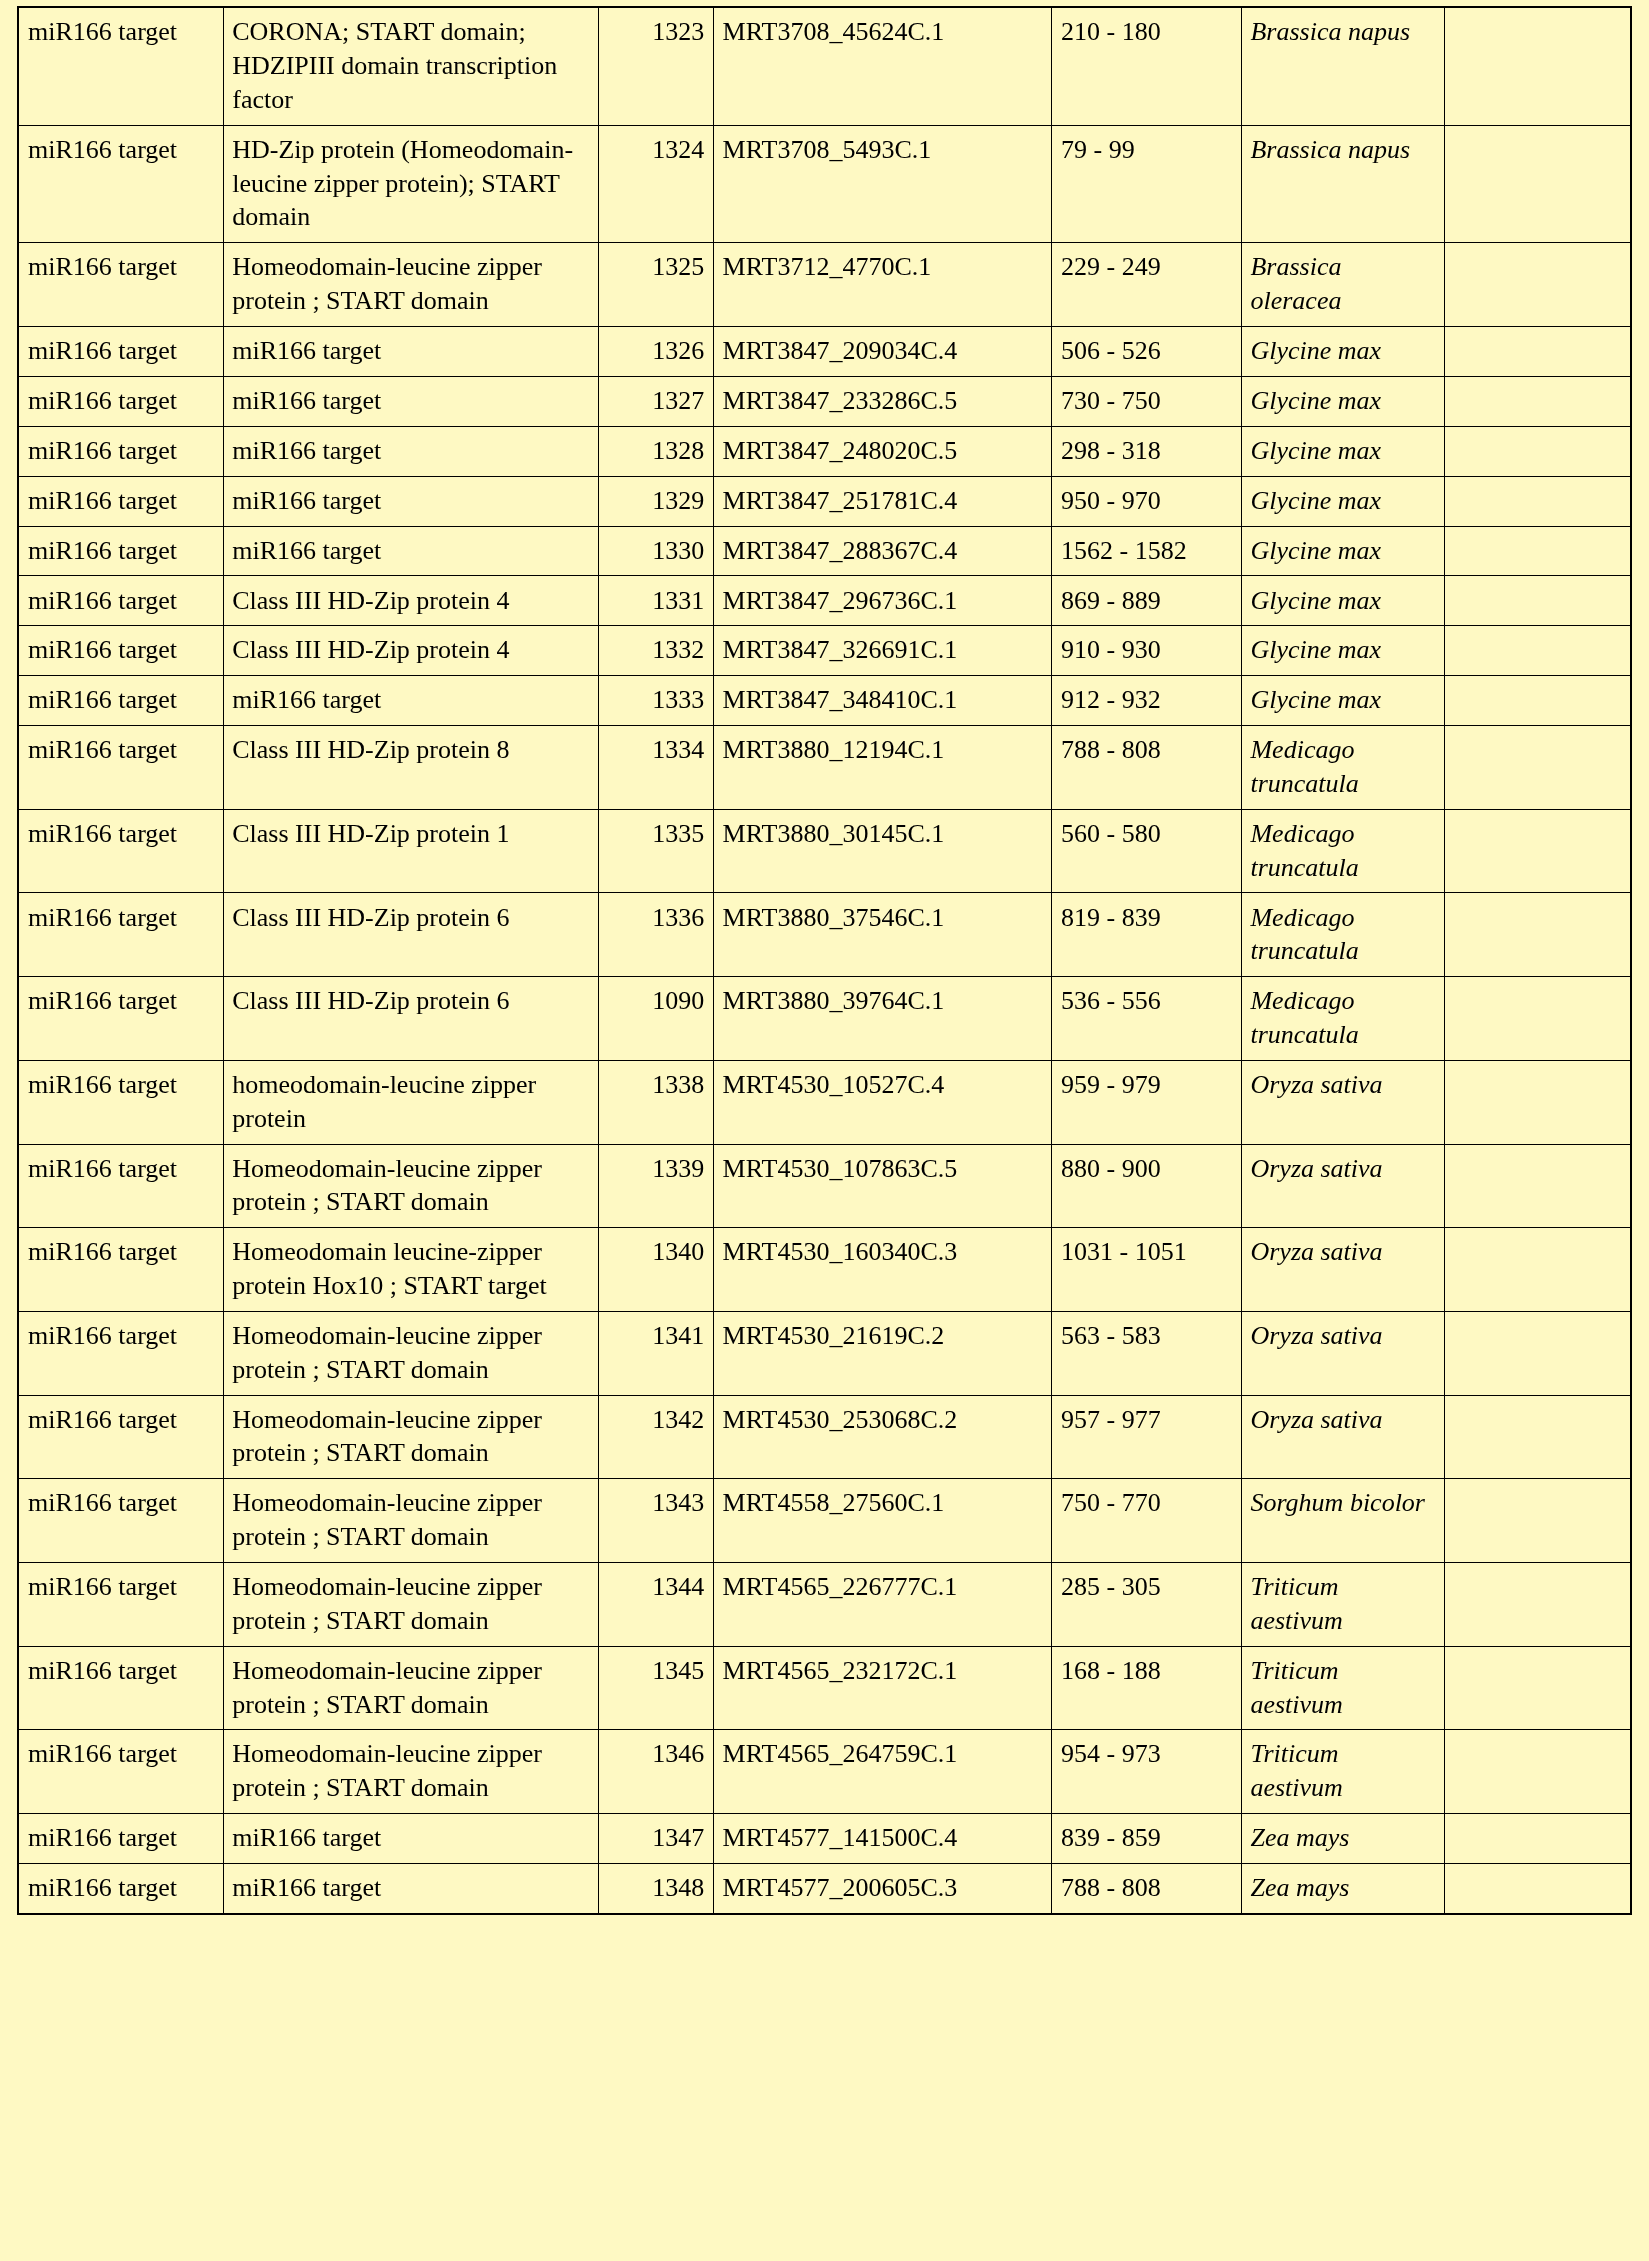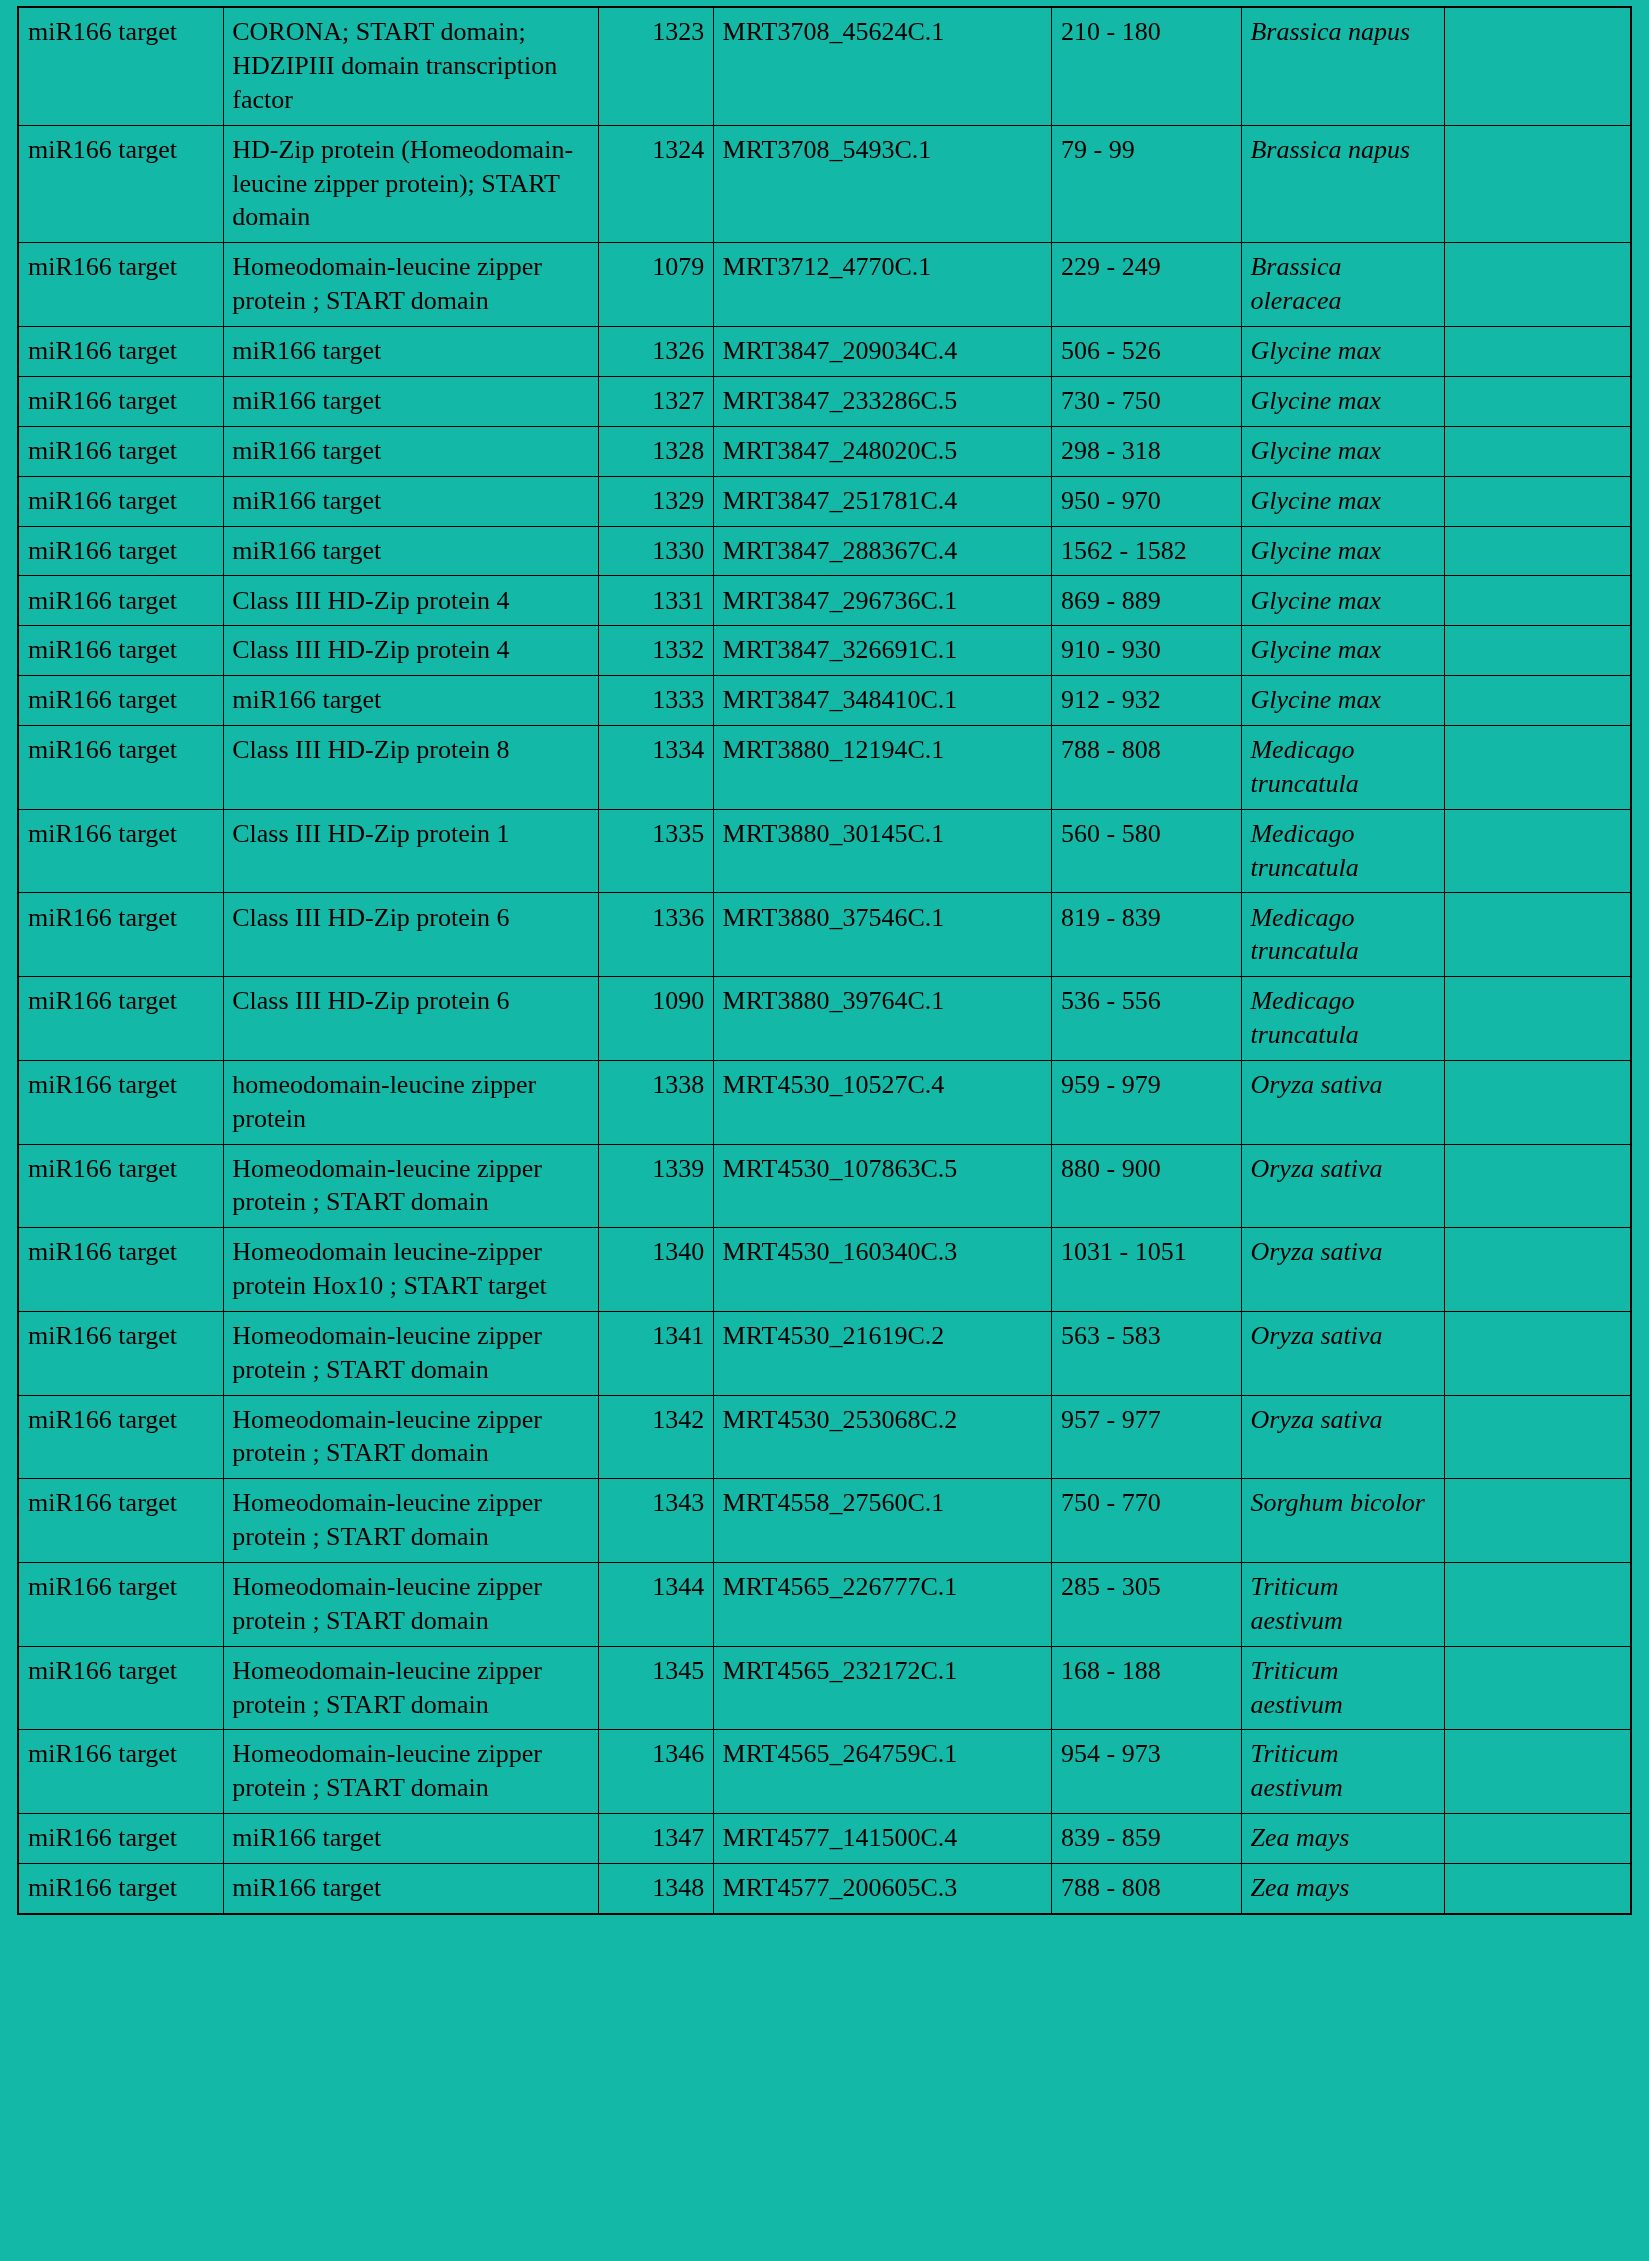--- a/index.html
+++ b/index.html
@@ -8,21 +8,21 @@
     background: #ffffff;
   }
   body {
     font-family: "Liberation Serif", "DejaVu Serif", serif;
     color: #000000;
   }
   #page {
     width: 1649px;
     height: 2261px;
     position: relative;
-    background: #14b8a6;
+    background: #fef9c3;
     box-sizing: border-box;
     padding: 6.3px 17.4px 8px 17.4px;
   }
   table.seqtable {
     border-collapse: collapse;
     width: 1615px;
     table-layout: fixed;
     border: 2.4px solid #000;
   }
   table.seqtable td {
@@ -82,21 +82,21 @@
           <td class="cell-desc">HD-Zip protein (Homeodomain-leucine zipper protein); START domain</td>
           <td class="cell-num">1324</td>
           <td class="cell-seqid">MRT3708_5493C.1</td>
           <td class="cell-pos">79 - 99</td>
           <td class="cell-species">Brassica napus</td>
           <td class="cell-blank"></td>
         </tr>
         <tr>
           <td class="cell-target">miR166 target</td>
           <td class="cell-desc">Homeodomain-leucine zipper protein ; START domain</td>
-          <td class="cell-num">1079</td>
+          <td class="cell-num">1325</td>
           <td class="cell-seqid">MRT3712_4770C.1</td>
           <td class="cell-pos">229 - 249</td>
           <td class="cell-species">Brassica oleracea</td>
           <td class="cell-blank"></td>
         </tr>
         <tr>
           <td class="cell-target">miR166 target</td>
           <td class="cell-desc">miR166 target</td>
           <td class="cell-num">1326</td>
           <td class="cell-seqid">MRT3847_209034C.4</td>

